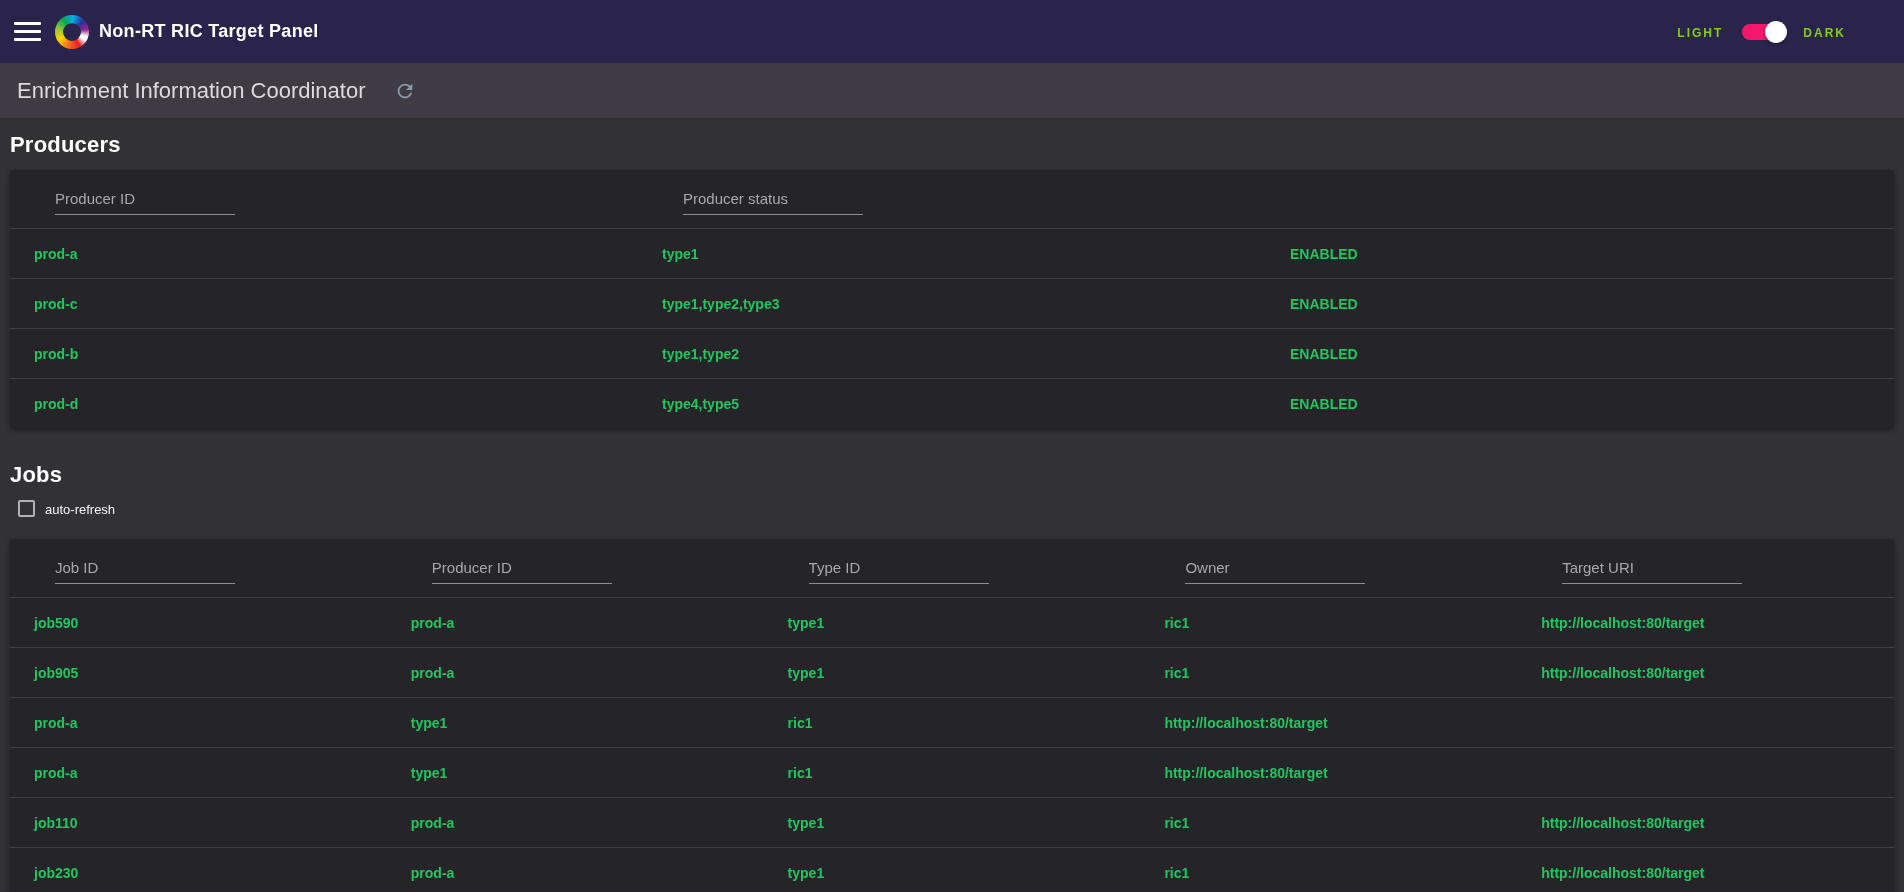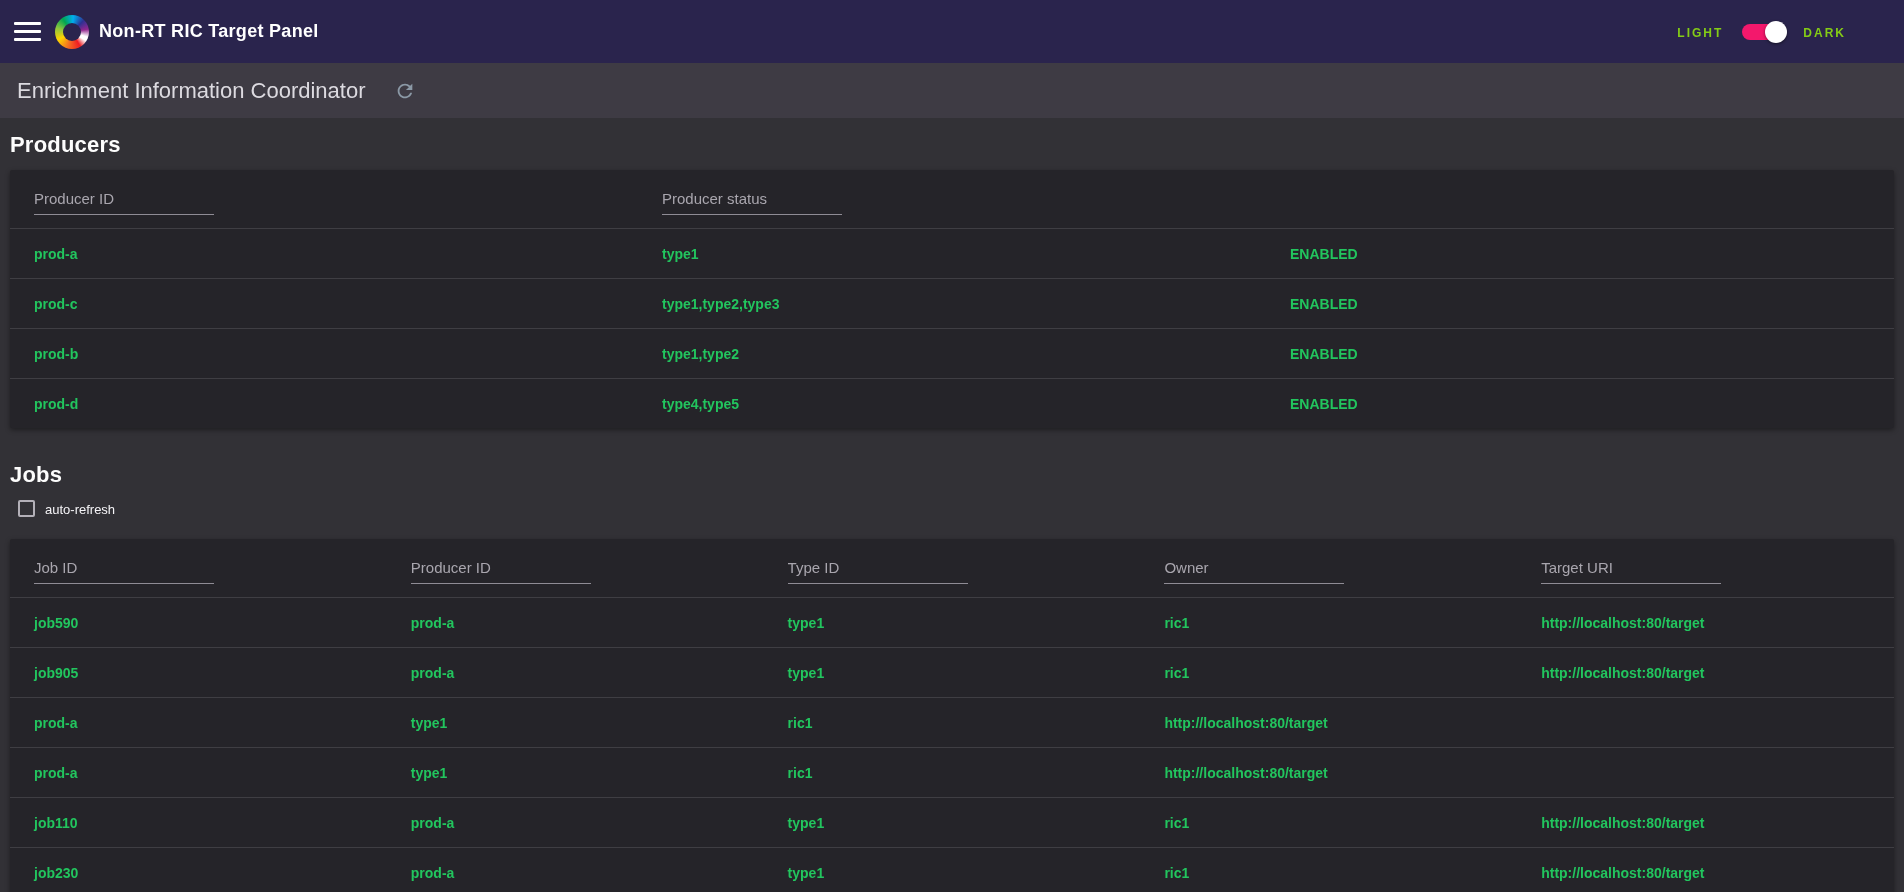--- a/index.html
+++ b/index.html
@@ -57,20 +57,21 @@
 
   .card { background:#252429; border-radius:2px; box-shadow:0 2px 5px rgba(0,0,0,.4); }
 
   .thead { display:grid; padding-top:10px; }
   .thead .hcell { padding:8px 24px 13px; }
   input.filter {
     width:180px; background:transparent; border:none; outline:none;
     border-bottom:1px solid #8f8c95;
     color:#e8e7ea; font-size:15px; font-family:inherit;
     padding:2px 0 7px;
+    margin-left:21px;
   }
   input.filter::placeholder { color:#a9a6ae; opacity:1; }
 
   .trow { display:grid; border-top:1px solid rgba(255,255,255,.12); }
   .tcell {
     height:49px; padding:0 24px; display:flex; align-items:center;
     font-size:14px; color:#22c55e; white-space:nowrap; overflow:hidden;font-weight:bold;
   }
   .cols-3 .thead, .cols-3 .trow { grid-template-columns:repeat(3,1fr); }
   .cols-5 .thead, .cols-5 .trow { grid-template-columns:repeat(5,1fr); }

